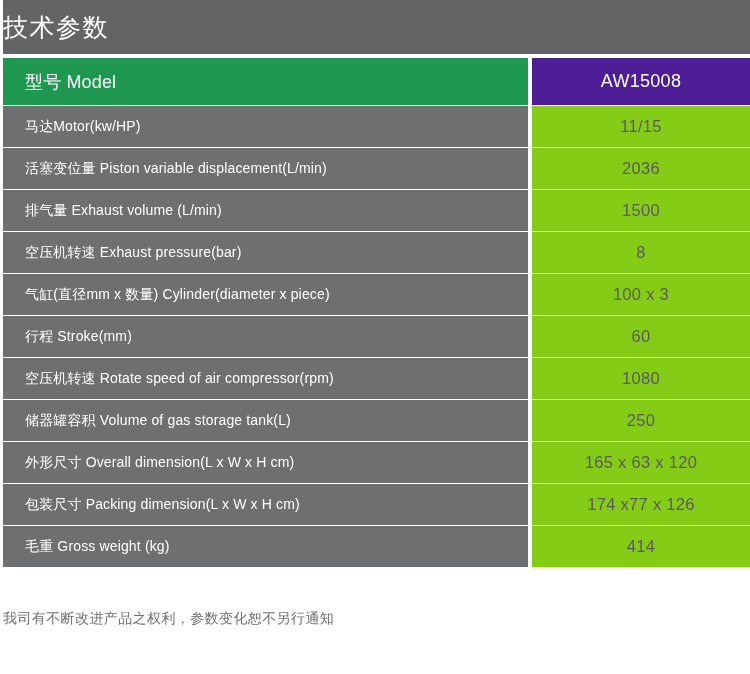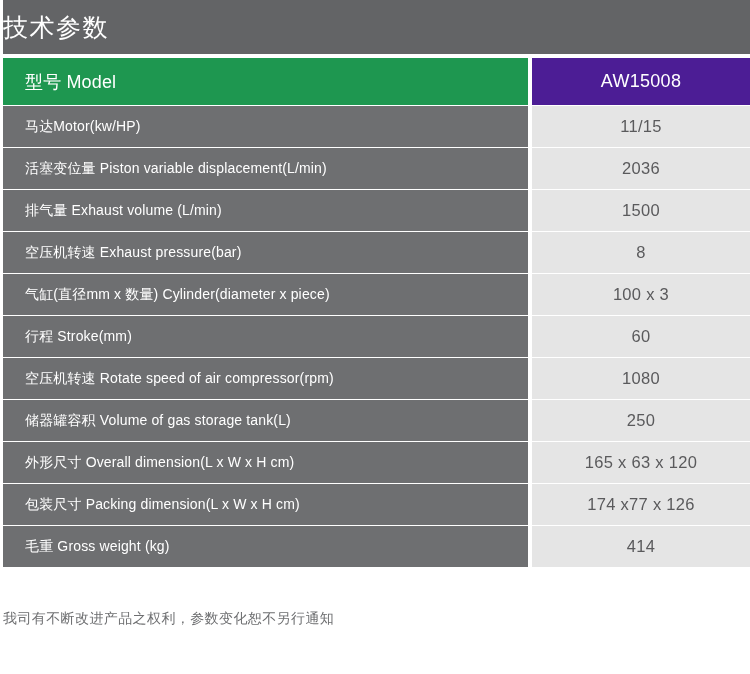--- a/index.html
+++ b/index.html
@@ -74,21 +74,21 @@
   }
 
   .cell-value {
     width: 218px;
     height: 100%;
     display: flex;
     align-items: center;
     justify-content: center;
     font-size: 16.5px;
     color: #5a5a5c;
-    background: #e5e5e5;
+    background: #84cc16;
     white-space: nowrap;
     letter-spacing: 0.3px;
   }
 
   
   .row.header { height: 47px; margin-bottom: 1px; }
   .row.header .cell-label {
     background: #1e9750;
     font-size: 18px;
     color: #ffffff;

